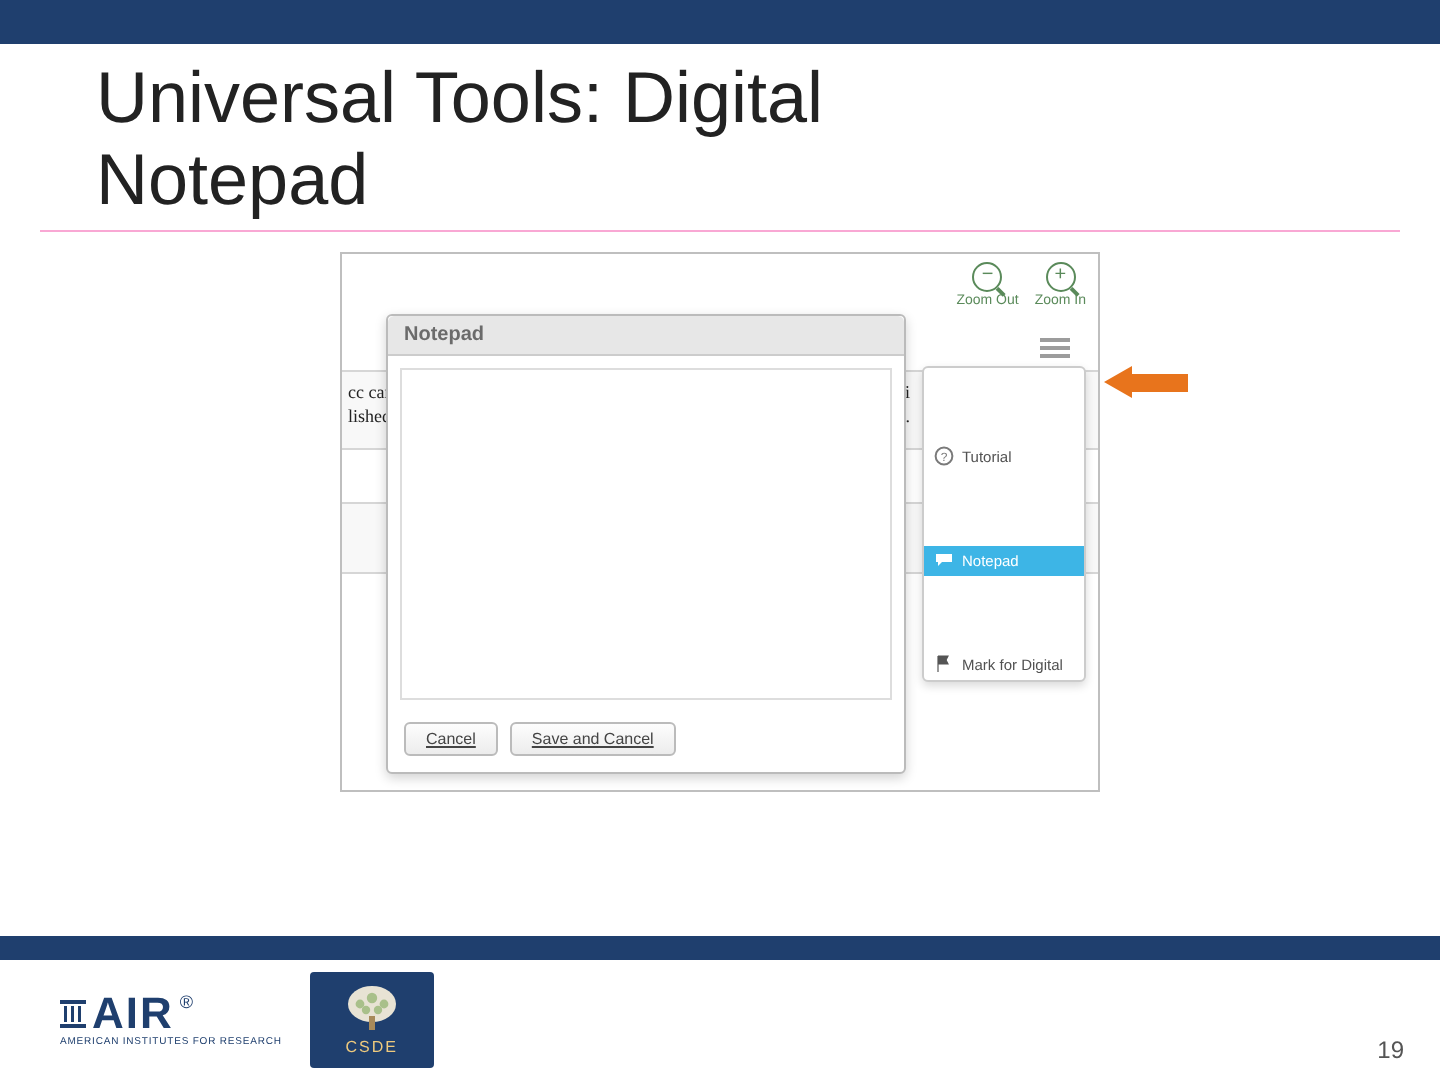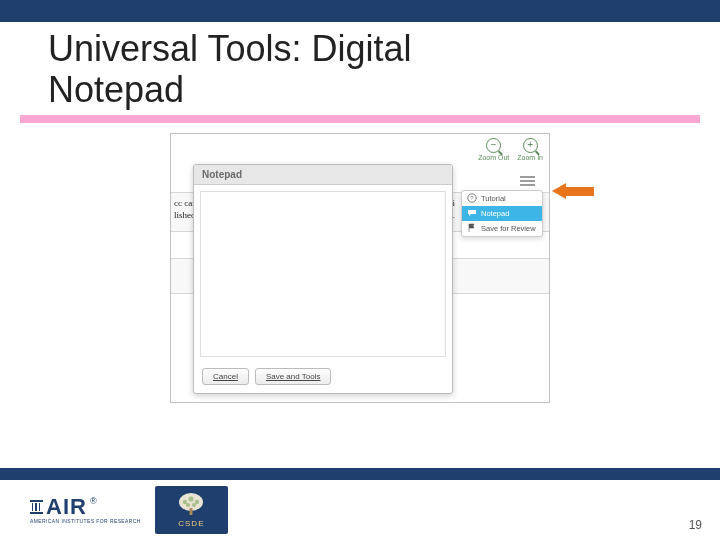--- a/index.html
+++ b/index.html
@@ -11,21 +11,21 @@
     position: relative;
     overflow: hidden;
   }
   .top-bar {
     width: 100%;
     height: 22px;
     background: #1f3f6e;
   }
   .title-area {
     padding: 6px 20px 4px 28px;
-    border-bottom: 8px solid #f9a8d4;
+    border-bottom: 1px solid #f9a8d4;
     margin: 0 20px 10px 20px;
   }
   .title-area h1 {
     font-family: Arial, sans-serif;
     font-weight: 400;
     font-size: 36px;
     color: #222;
     line-height: 1.15;
   }
   .screenshot-frame {
@@ -168,20 +168,21 @@
     box-shadow: 0 2px 5px rgba(0,0,0,0.15);
     font-size: 7.5px;
     overflow: hidden;
   }
   .ctx-item {
     display: flex;
     align-items: center;
     gap: 4px;
     padding: 3px 5px;
     color: #525252;
+    margin-top: 37px;
   }
   .ctx-item.active {
     background: #3db5e6;
     color: #fff;
   }
   .ctx-icon {
     width: 10px;
     height: 9px;
     display: flex;
     align-items: center;
@@ -271,21 +272,21 @@
     top: -6px;
     color:#1f3f6e;
   }
   .air-sub {
     font-size: 5px;
     letter-spacing: 0.4px;
     color: #1f3f6e;
     margin-top: 0px;
   }
   .csde-logo {
-    width: 73px;
+    width: 62px;
     height: 48px;
     background: #1f3f6e;
     border-radius: 2px;
     display: flex;
     flex-direction: column;
     align-items: center;
     justify-content: center;
     color: #fff;
     position: relative;
   }
@@ -343,21 +344,21 @@
   <div class="bg-text-left" style="top:64px; left:3px;">cc can t</div>
   <div class="bg-text-left" style="top:76px; left:3px;">lished</div>
   <div class="bg-text-right" style="top:64px; right:94px;">bli</div>
   <div class="bg-text-right" style="top:76px; right:94px;">att.</div>
 
   <div class="notepad">
     <div class="notepad-header">Notepad</div>
     <div class="notepad-body"></div>
     <div class="notepad-footer">
       <button class="np-btn">Cancel</button>
-      <button class="np-btn">Save and Tools</button>
+      <button class="np-btn">Save and Cancel</button>
     </div>
   </div>
 
   <div class="hamburger">
     <span></span>
       <span></span>
       <span></span>
   </div>
 
   <div class="ctx-menu">
@@ -377,21 +378,21 @@
           </svg>
       </span>
       <span>Notepad</span>
     </div>
     <div class="ctx-item">
       <span class="ctx-icon">
         <svg viewBox="0 0 10 10">
             <path d="M2 1v8M2 1h5l-1 2 1 2H2" fill="#555" stroke="#555" stroke-width="0.6"></path>
           </svg>
       </span>
-      <span>Save for Review</span>
+      <span>Mark for Digital</span>
     </div>
   </div>
 
 </div>
 
 <div class="arrow">
   <div class="arrow-head"></div>
   <div class="arrow-shaft"></div>
 </div>
 

